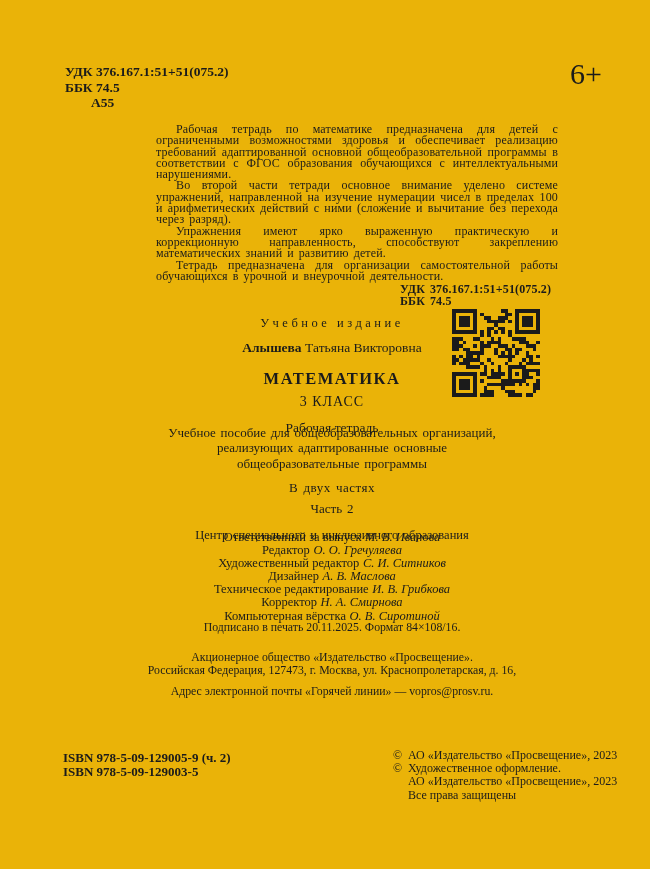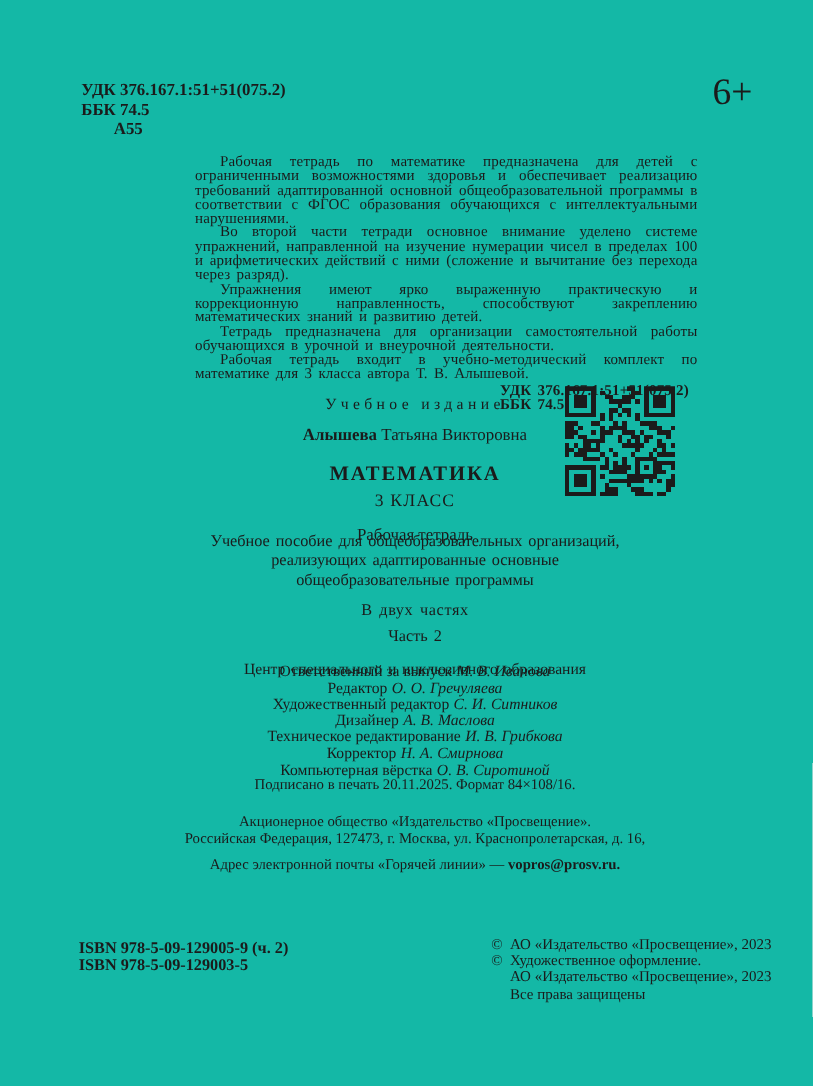--- a/index.html
+++ b/index.html
@@ -1,19 +1,19 @@
 <!DOCTYPE html>
 <html><head>
 <meta charset="utf-8">
 <style>
   html,body{margin:0;padding:0;background:#e8e8e8;}
   .page{
     position:relative;
     width:650px;height:869px;
-    background:#14b8a6;
+    background:#eab308;
     color:#1b1b1b;
     font-family:"Liberation Serif","DejaVu Serif",serif;
     overflow:hidden;
     margin:0 auto;
   }
   
   .udk-header{position:absolute;left:65px;top:64px;font-weight:bold;font-size:13.5px;line-height:15.5px;}
   .udk-header .author-code{margin-left:26px;}
   .age-badge{position:absolute;right:48px;top:58px;font-size:30px;line-height:32px;}
   
@@ -37,21 +37,21 @@
   .part-line{margin-top:5px;}
   .center-line{font-size:12.5px;margin-top:12px;}
   
   .credits{top:531px;font-size:12.5px;line-height:13.1px;}
   .credit-name{font-style:italic;margin-left:3.5px;}
   
   .print-info{top:621px;font-size:11.8px;line-height:12.8px;}
   
   .publisher{top:651px;font-size:11.8px;line-height:12.6px;}
   .email-line{margin-top:9px;}
-  .email{font-weight:bold;}
+  .email{font-weight:normal;}
   
   .footer-isbn{position:absolute;left:63px;top:751px;font-weight:bold;font-size:13px;line-height:14.2px;}
   .footer-copy{position:absolute;left:393px;top:749px;font-size:12px;line-height:13.2px;}
   .copy-row{white-space:nowrap;}
   .copy-mark{display:inline-block;width:15px;}
   .qr-code svg{display:block;}
 </style>
 </head>
 <body>
 
@@ -62,21 +62,20 @@
     <div>ББК 74.5</div>
     <div class="author-code">А55</div>
   </div>
   <div class="age-badge">6+</div>
 
   <div class="annotation">
     <p>Рабочая тетрадь по математике предназначена для детей с ограниченными возможностями здоровья и обеспечивает реализацию требований адаптированной основной общеобразовательной программы в соответствии с ФГОС образования обучающихся с интеллектуальными нарушениями.</p>
     <p>Во второй части тетради основное внимание уделено системе упражнений, направленной на изучение нумерации чисел в пределах 100 и арифметических действий с ними (сложение и вычитание без перехода через разряд).</p>
     <p>Упражнения имеют ярко выраженную практическую и коррекционную направленность, способствуют закреплению математических знаний и развитию детей.</p>
     <p>Тетрадь предназначена для организации самостоятельной работы обучающихся в урочной и внеурочной деятельности.</p>
-    <p>Рабочая тетрадь входит в учебно-методический комплект по математике для 3 класса автора Т. В. Алышевой.</p>
     <div class="udk-tab">
       <div>УДК 376.167.1:51+51(075.2)</div>
       <div>ББК 74.5</div>
     </div>
   </div>
 
   <div class="centered title-block">
     <div class="edition-type">Учебное издание</div>
     <div class="author-line">
       <span class="author-surname">Алышева</span><span class="author-name">Татьяна Викторовна</span>

